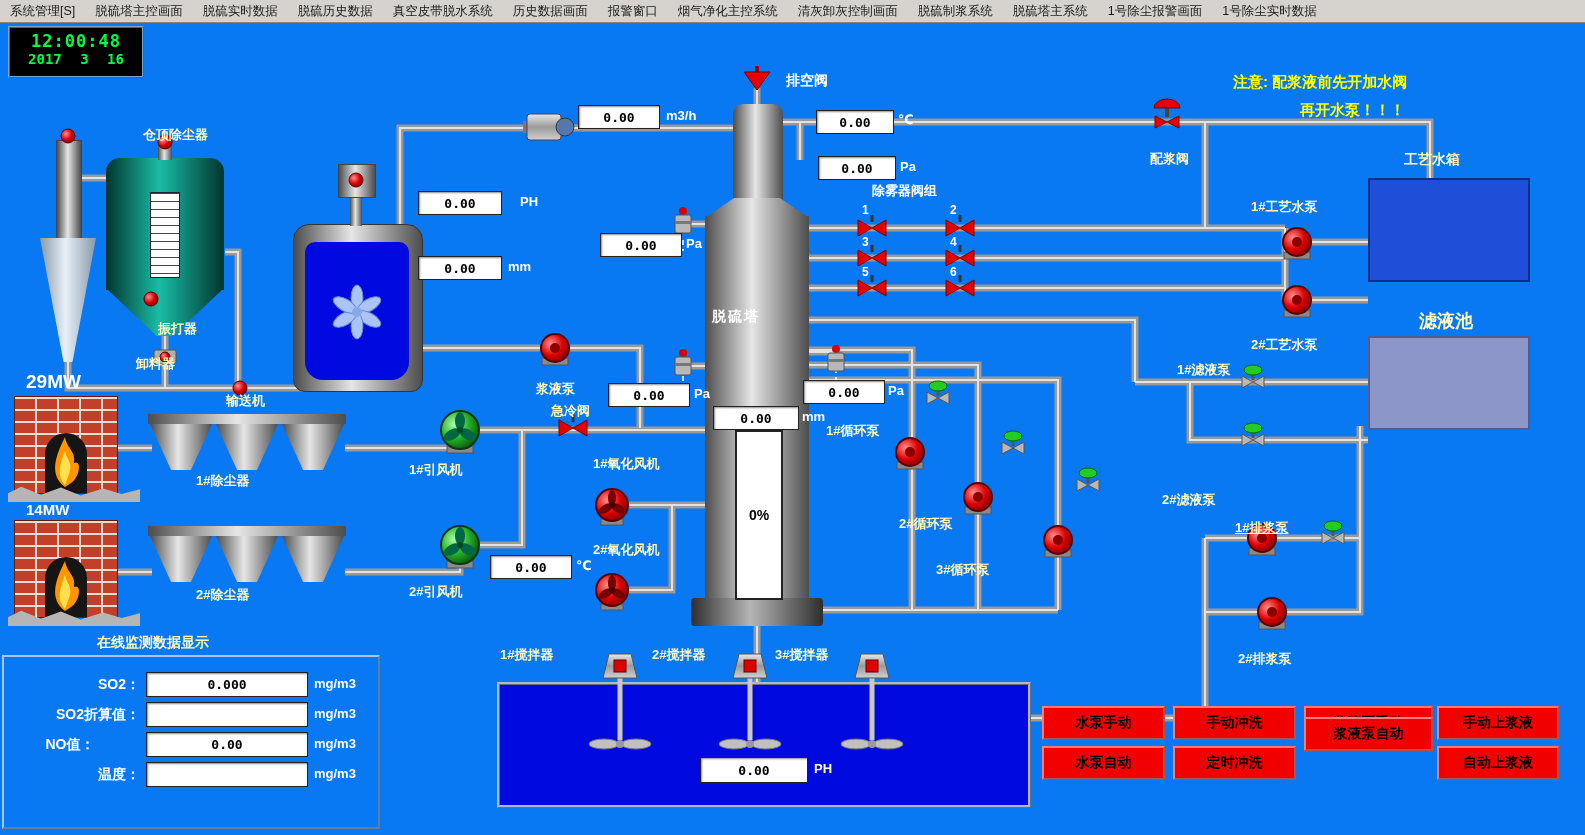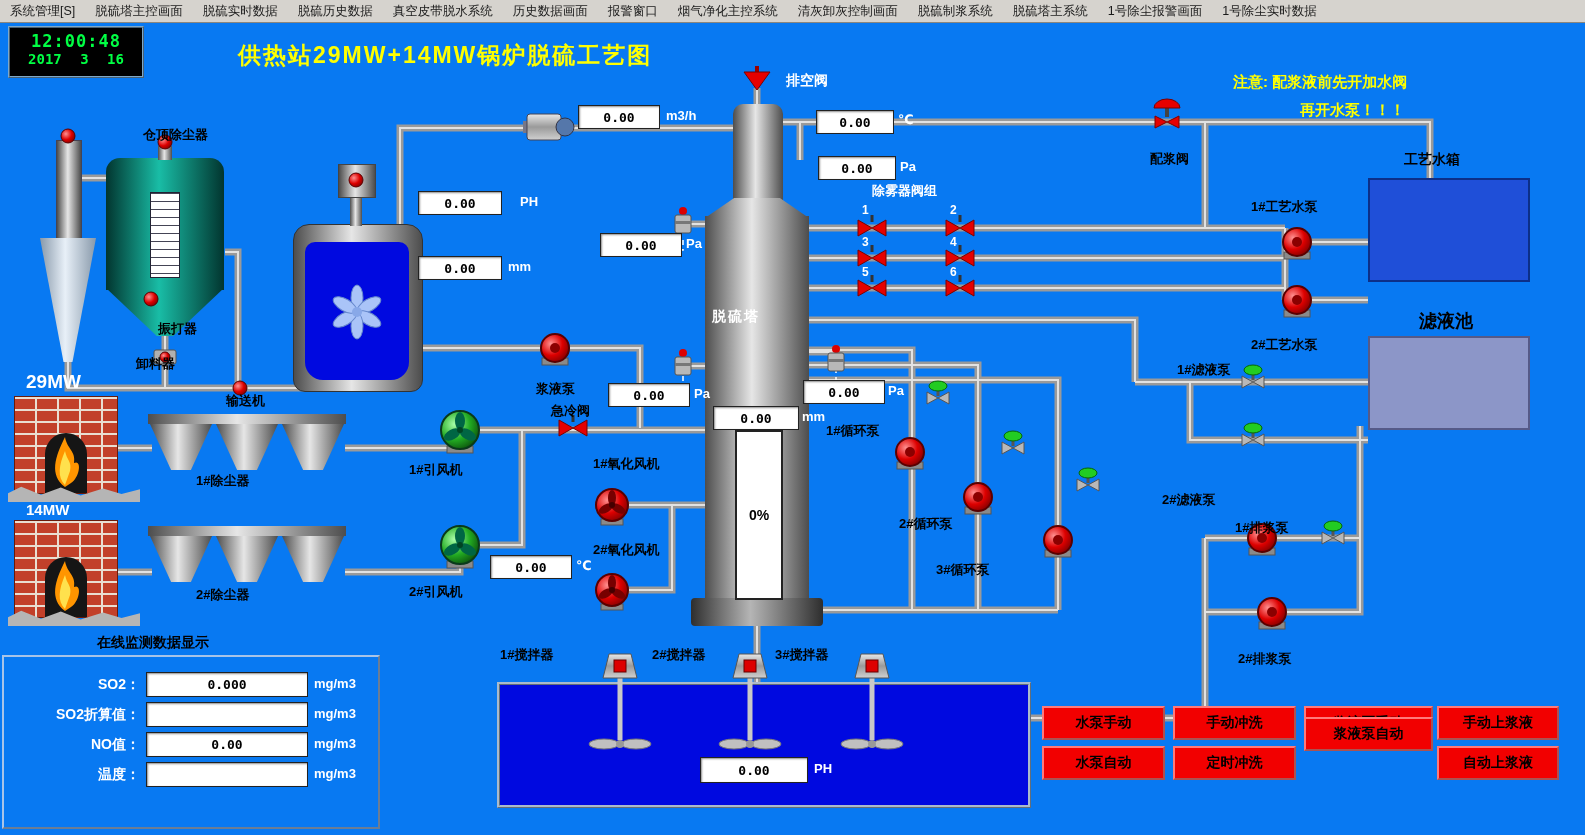--- a/index.html
+++ b/index.html
@@ -11,21 +11,21 @@
   .mitem{font-size:12.5px;color:#1a1a1a;padding:0 10px;white-space:nowrap;cursor:default;}
   
   #clock{position:absolute;left:8px;top:26px;width:132px;height:48px;background:#000000;
          border:2px ridge #7fa8c8;z-index:40;text-align:center;}
   #clock .t{color:#00ff44;font:bold 17px "DejaVu Sans Mono",monospace;letter-spacing:1px;margin-top:3px;}
   #clock .d{color:#00ff44;font:bold 14px "DejaVu Sans Mono",monospace;word-spacing:10px;}
   
   #title{position:absolute;left:238px;top:40px;color:#ffff00;font-weight:bold;font-size:23px;
          letter-spacing:2px;z-index:30;white-space:nowrap;}
   .notice{position:absolute;color:#ffff00;font-weight:bold;font-size:15px;z-index:30;white-space:nowrap;}
-  .lbl{position:absolute;color:#000000;font-weight:bold;font-size:13px;white-space:nowrap;z-index:30;}
+  .lbl{position:absolute;color:#fef9c3;font-weight:bold;font-size:13px;white-space:nowrap;z-index:30;}
   .lblw{position:absolute;color:#ffffff;font-weight:bold;font-size:13px;white-space:nowrap;z-index:30;}
   .num{position:absolute;color:#ffffff;font-weight:bold;font-size:12px;z-index:30;}
   
   .disp{position:absolute;height:22px;background:#fff;color:#000;border:1px solid #222;
         box-shadow:inset 1px 1px 2px rgba(0,0,0,.45);display:flex;align-items:center;justify-content:center;
         font:bold 13px "DejaVu Sans Mono",monospace;z-index:30;}
   .unit{position:absolute;color:#ffffff;font-weight:bold;font-size:13px;z-index:30;white-space:nowrap;}
   .unitw{position:absolute;color:#fff;font-weight:bold;font-size:13px;z-index:30;white-space:nowrap;}
   
   .shape{position:absolute;z-index:10;}
@@ -78,21 +78,20 @@
     <span class="mitem">脱硫塔主系统</span>
     <span class="mitem">1号除尘报警画面</span>
     <span class="mitem">1号除尘实时数据</span>
   </div>
 
   <div id="clock">
     <div class="t">12:00:48</div>
     <div class="d">2017 3 16</div>
   </div>
 
-  <div id="title">供热站29MW+14MW锅炉脱硫工艺图</div>
   <div class="notice" style="left:1233px;top:73px;">注意: 配浆液前先开加水阀</div>
   <div class="notice" style="left:1300px;top:101px;">再开水泵！！！</div>
 
   <svg id="pipes" class="layer" width="1585" height="835">
     <path class="pb" d="M118,178 H68 M225,252 H238 V388 M165,332 V352 M165,364 V388 M68,360 V388 H312
       M400,228 V128 H733 M757,108 V88 M780,122 H1430 V178 M1205,122 V228
       M807,228 H1285 M807,258 H1285 M807,288 H1285 M1285,228 V300 M1290,242 H1368 M1290,300 H1368
       M807,320 H1135 V382 M1135,382 H1368 M1190,382 V440 H1368
       M912,440 V350 H807 M978,485 V365 H807 M1058,528 V380 H807
       M912,452 V610 M978,497 V610 M1058,540 V610 M820,610 H1058
@@ -346,21 +345,21 @@
   <div class="num" style="left:950px;top:235px;">4</div>
   <div class="num" style="left:862px;top:265px;">5</div>
   <div class="num" style="left:950px;top:265px;">6</div>
   <div class="lbl" style="left:1150px;top:150px;">配浆阀</div>
   <div class="lbl" style="left:1404px;top:151px;font-size:14px;">工艺水箱</div>
   <div class="lbl" style="left:1251px;top:198px;">1#工艺水泵</div>
   <div class="lbl" style="left:1251px;top:336px;">2#工艺水泵</div>
   <div class="lbl" style="left:1419px;top:309px;font-size:18px;">滤液池</div>
   <div class="lbl" style="left:1177px;top:361px;">1#滤液泵</div>
   <div class="lbl" style="left:1162px;top:491px;">2#滤液泵</div>
-  <div class="lbl" style="left:1235px;top:519px;">1#排浆泵</div>
+  <div class="lbl" style="left:1235px;top:519px;text-decoration:underline;">1#排浆泵</div>
   <div class="lbl" style="left:1238px;top:650px;">2#排浆泵</div>
   <div class="lbl" style="left:826px;top:422px;">1#循环泵</div>
   <div class="lbl" style="left:869px;top:515px;margin-left:30px;">2#循环泵</div>
   <div class="lbl" style="left:936px;top:561px;">3#循环泵</div>
   <div class="lbl" style="left:593px;top:455px;">1#氧化风机</div>
   <div class="lbl" style="left:593px;top:541px;">2#氧化风机</div>
   <div class="lbl" style="left:500px;top:646px;">1#搅拌器</div>
   <div class="lbl" style="left:652px;top:646px;">2#搅拌器</div>
   <div class="lbl" style="left:775px;top:646px;">3#搅拌器</div>
 
@@ -388,21 +387,21 @@
   <div class="unitw" style="left:814px;top:761px;">PH</div>
 
   <div class="lbl" style="left:97px;top:634px;font-size:14px;">在线监测数据显示</div>
   <div id="mon-panel"></div>
   <div class="mlabel" style="left:0;top:676px;">SO2：</div>
   <div class="mbox" style="top:672px;">0.000</div>
   <div class="unit" style="left:314px;top:676px;">mg/m3</div>
   <div class="mlabel" style="left:0;top:706px;">SO2折算值：</div>
   <div class="mbox" style="top:702px;"></div>
   <div class="unit" style="left:314px;top:706px;">mg/m3</div>
-  <div class="mlabel" style="left:0;top:736px;">NO值：</div>
+  <div class="mlabel" style="left:0;top:736px;text-align:center;">NO值：</div>
   <div class="mbox" style="top:732px;">0.00</div>
   <div class="unit" style="left:314px;top:736px;">mg/m3</div>
   <div class="mlabel" style="left:0;top:766px;">温度：</div>
   <div class="mbox" style="top:762px;"></div>
   <div class="unit" style="left:314px;top:766px;">mg/m3</div>
 
   <div class="btn" style="left:1042px;top:706px;width:119px;">水泵手动</div>
   <div class="btn" style="left:1173px;top: 706px;width:119px;">手动冲洗</div>
   <div class="btn" style="left:1304px;top:706px;width:125px;">浆液泵手动</div>
   <div class="btn" style="left:1437px;top:706px;width:118px;">手动上浆液</div>

